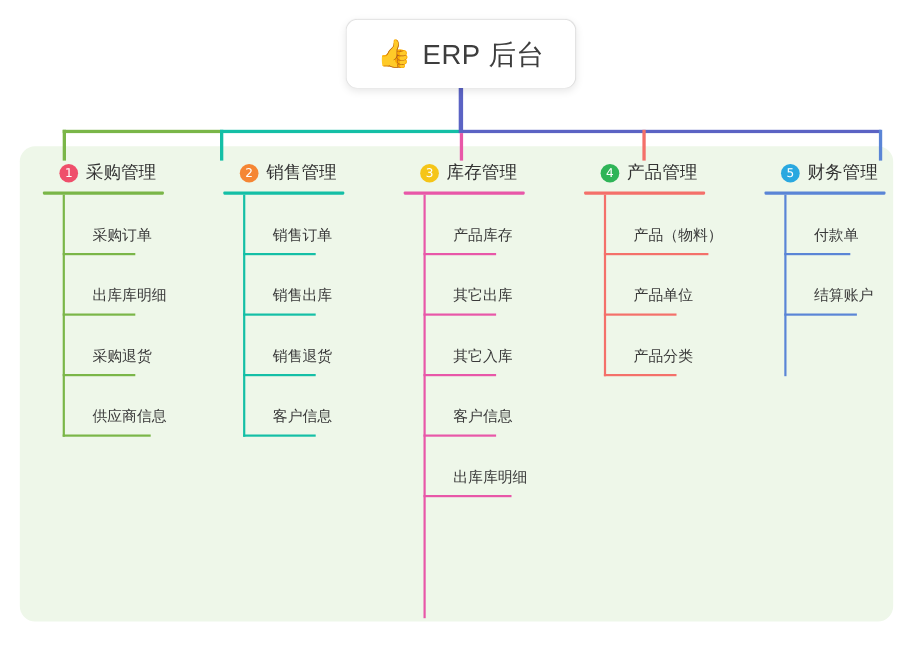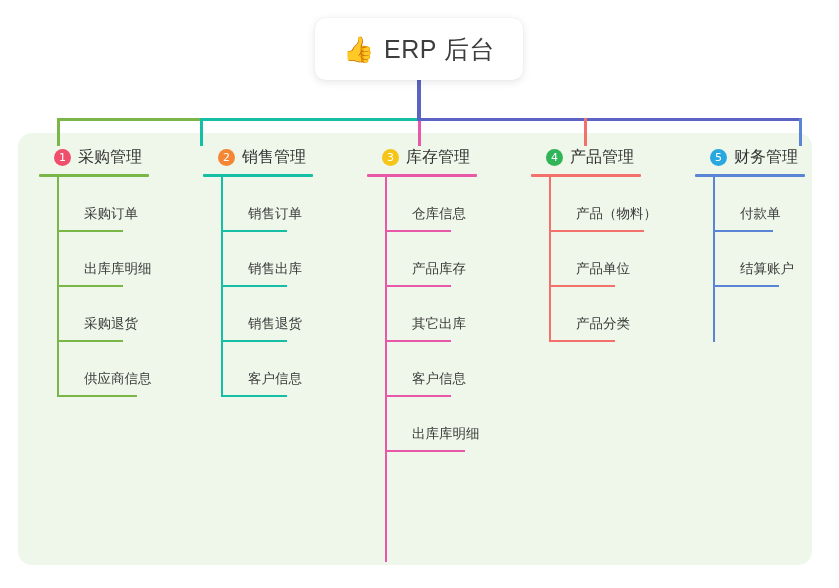--- a/index.html
+++ b/index.html
@@ -213,29 +213,29 @@
     </div>
     <div class="branch" style="left: 364px;">
       <div class="branch-head">
         <span class="badge" style="background: rgb(245, 197, 24);">3</span>
         <span class="branch-title">库存管理</span>
       </div>
       <div class="branch-underline" style="background: rgb(232, 87, 168); width: 110px; margin-left: 3px;"></div>
       <div class="branch-body">
         <div class="spine" style="background: rgb(232, 87, 168); height: 385px;"></div>
         <div class="leaf">
-          <span class="leaf-label">仓库信息</span>
-          <div class="leaf-underline" style="background: rgb(232, 87, 168); width: 66px;"></div>
-        </div>
-        <div class="leaf">
           <span class="leaf-label">产品库存</span>
           <div class="leaf-underline" style="background: rgb(232, 87, 168); width: 66px;"></div>
         </div>
         <div class="leaf">
           <span class="leaf-label">其它出库</span>
+          <div class="leaf-underline" style="background: rgb(232, 87, 168); width: 66px;"></div>
+        </div>
+        <div class="leaf">
+          <span class="leaf-label">其它入库</span>
           <div class="leaf-underline" style="background: rgb(232, 87, 168); width: 66px;"></div>
         </div>
         <div class="leaf">
           <span class="leaf-label">客户信息</span>
           <div class="leaf-underline" style="background: rgb(232, 87, 168); width: 66px;"></div>
         </div>
         <div class="leaf">
           <span class="leaf-label">出库库明细</span>
           <div class="leaf-underline" style="background: rgb(232, 87, 168); width: 80px;"></div>
         </div>

